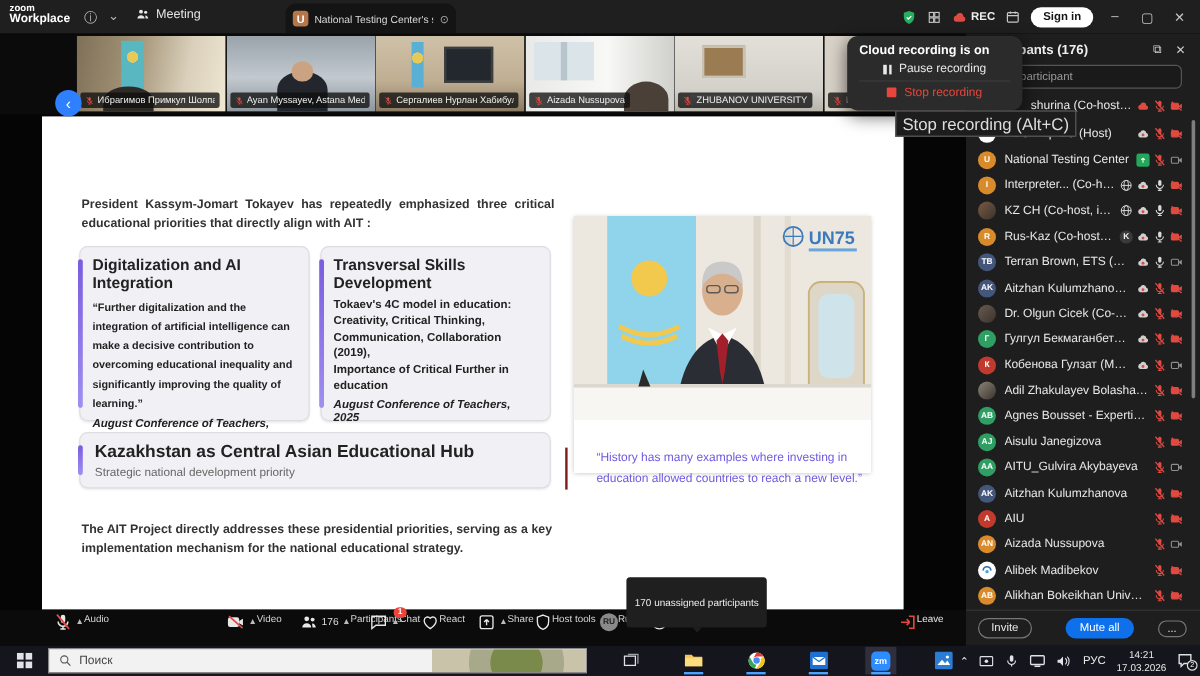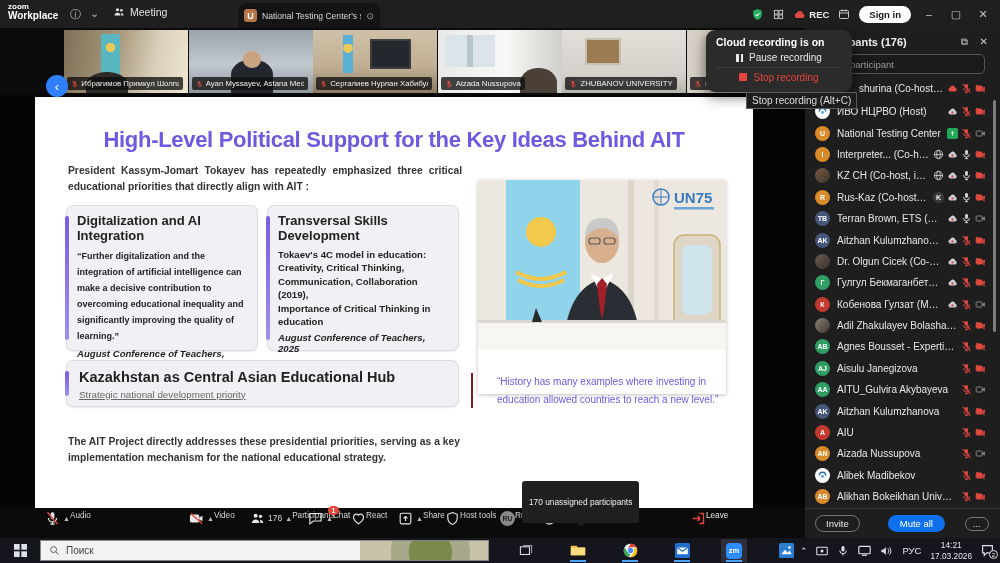--- a/index.html
+++ b/index.html
@@ -56,36 +56,36 @@
   .card{position:absolute;background:#f1f1f5;border:1px solid #dcdce3;border-radius:7px;box-shadow:0 1px 2px rgba(0,0,0,.08);}
   .card::before{content:"";position:absolute;left:-2px;top:10px;bottom:10px;width:4px;border-radius:3px;background:linear-gradient(180deg,#7a5ce0,#a08ff0);}
   #card1{left:31px;top:108px;width:192px;height:146px;padding:8px 10px;}
   #card2{left:232px;top:108px;width:192px;height:146px;padding:8px 10px;}
   .card h3{margin:0 0 4px 0;font-size:13px;color:#222;line-height:1.15;}
   .card .body{font-size:9px;font-weight:bold;color:#222;line-height:1.78;}
   #card2 .body{font-size:9.6px;line-height:1.4;}
   .card .src{font-size:9.6px;font-weight:bold;font-style:italic;color:#222;margin-top:4px;}
   #hubcard{left:31px;top:263px;width:393px;height:47px;padding:6px 12px;}
   #hubcard h3{font-size:14.5px;margin:2px 0 3px 0;}
-  #hubcard .sub{font-size:9.8px;color:#666;text-decoration:underline;}
+  #hubcard .sub{font-size:9.8px;color:#666;}
   #closing{position:absolute;left:33px;top:337px;width:392px;font-size:10.3px;font-weight:bold;color:#333;text-align:justify;line-height:1.6;}
   #photo{position:absolute;left:443px;top:83px;width:248px;height:214px;box-shadow:0 1px 4px rgba(0,0,0,.25);}
   #quoteblock{position:absolute;left:436px;top:276px;width:262px;border-left:2px solid #7f1d1d;padding-left:24px;}
   #quoteblock .q{font-size:10px;color:#6d5ae0;line-height:1.75;}
   #quoteblock .attr{font-size:10px;color:#444;margin-top:7px;}
 
   
   #recpopup{left:706px;top:30px;width:146px;height:62px;background:#2b2b2b;border-radius:9px;box-shadow:0 4px 14px rgba(0,0,0,.6);z-index:40;padding:6px 10px 4px 10px;}
   #recpopup .t{color:#fff;font-size:10.5px;font-weight:bold;}
   #recpopup .row{display:flex;align-items:center;justify-content:center;gap:6px;height:19px;color:#e8e8e8;font-size:10px;}
   #recpopup .row.stop{color:#e8453c;border-top:1px solid #3b3b3b;}
   .pauseic{display:inline-flex;gap:2px;}
   .pauseic i{width:2.5px;height:8px;background:#e8e8e8;}
   .stopic{width:8px;height:8px;background:#e8453c;border-radius:1px;}
-  #rectip{left:746px;top:92px;background:#1d1d1d;border:1px solid #5c5c5c;color:#ddd;font-size:10px;padding:2px 5px;z-index:41;white-space:nowrap;}
+  #rectip{left:746px;top:92px;background:#1d1d1d;border:1px solid #5c5c5c;color:#ddd;font-size:14px;padding:2px 5px;z-index:41;white-space:nowrap;}
 
   
   #panel{left:805px;top:28px;width:195px;height:510px;background:#1e1e1e;z-index:10;}
   #panel-title{position:absolute;left:10px;top:8px;color:#f0f0f0;font-size:11px;font-weight:bold;}
   #panel-pop{position:absolute;right:32px;top:8px;color:#cfcfcf;font-size:10px;}
   #panel-close{position:absolute;right:12px;top:8px;color:#cfcfcf;font-size:10px;}
   #psearch{position:absolute;left:8px;top:26px;width:172px;height:20px;background:#1a1a1a;border:1px solid #555;border-radius:5px;color:#9a9a9a;font-size:9.5px;display:flex;align-items:center;padding:0 7px;white-space:nowrap;overflow:hidden;}
   .prow{display:flex;align-items:center;height:21.4px;padding:0 8px 0 10px;}
   .prow .av{width:15px;height:15px;border-radius:50%;flex:0 0 auto;display:flex;align-items:center;justify-content:center;color:#fff;font-size:7px;font-weight:bold;margin-right:7px;}
   .prow .nm{flex:1;color:#e8e8e8;font-size:10px;white-space:nowrap;overflow:hidden;text-overflow:ellipsis;}
@@ -291,33 +291,32 @@
             </svg>
           </span>
       <span>Наталья Александровна</span>
         </div>
       </div>
     </div>
   <div id="stripnav" class="abs">‹</div>
 
   <div id="sharearea" class="abs">
     <div id="slide">
-      <div id="slide-title">High-Level Political Support for the Key Ideas Behind AIT</div>
       <div id="slide-intro">President Kassym-Jomart Tokayev has repeatedly emphasized three critical educational priorities that directly align with AIT :</div>
 
       <div id="card1" class="card">
         <h3>Digitalization and AI Integration</h3>
         <div class="body">“Further digitalization and the integration of artificial intelligence can make a decisive contribution to overcoming educational inequality and significantly improving the quality of learning.”</div>
         <div class="src">August Conference of Teachers, 2025</div>
       </div>
 
       <div id="card2" class="card">
         <h3>Transversal Skills Development</h3>
         <div class="body">Tokaev's 4C model in education: Creativity, Critical Thinking, Communication, Collaboration (2019),</div>
-        <div class="body">Importance of Critical Thinking in education</div>
+        <div class="body">Importance of Critical Further in education</div>
         <div class="src" style="font-style:italic;">August Conference of Teachers, 2025</div>
       </div>
 
       <div id="hubcard" class="card">
         <h3>Kazakhstan as Central Asian Educational Hub</h3>
         <div class="sub">Strategic national development priority</div>
       </div>
 
       <div id="closing">The AIT Project directly addresses these presidential priorities, serving as a key implementation mechanism for the national educational strategy.</div>
 
@@ -460,21 +459,21 @@
               <circle cx="12" cy="12" r="9" fill="none" stroke="#e8e8e8" stroke-width="1.7"></circle>
               <circle cx="7.8" cy="12" r="1.3" fill="#e8e8e8"></circle>
               <circle cx="12" cy="12" r="1.3" fill="#e8e8e8"></circle>
               <circle cx="16.2" cy="12" r="1.3" fill="#e8e8e8"></circle>
             </svg>
           </span>
           <span class="badge ">99+</span>
         </span>
         <span class="lbl">More</span>
       </div>
-      <div class="tbi" style="left: 726px;">
+      <div class="tbi" style="left: 784px;">
         <span class="irow">
           <span>
             <svg viewBox="0 0 24 24" width="15" height="15">
               <g stroke="#e8453c" stroke-width="2.2" fill="none">
                 <path d="M13.5 4h6.5v16h-6.5"></path>
                 <path d="M3 12h11.5m0 0l-4-4m4 4l-4 4"></path>
               </g>
             </svg>
           </span>
         </span>

